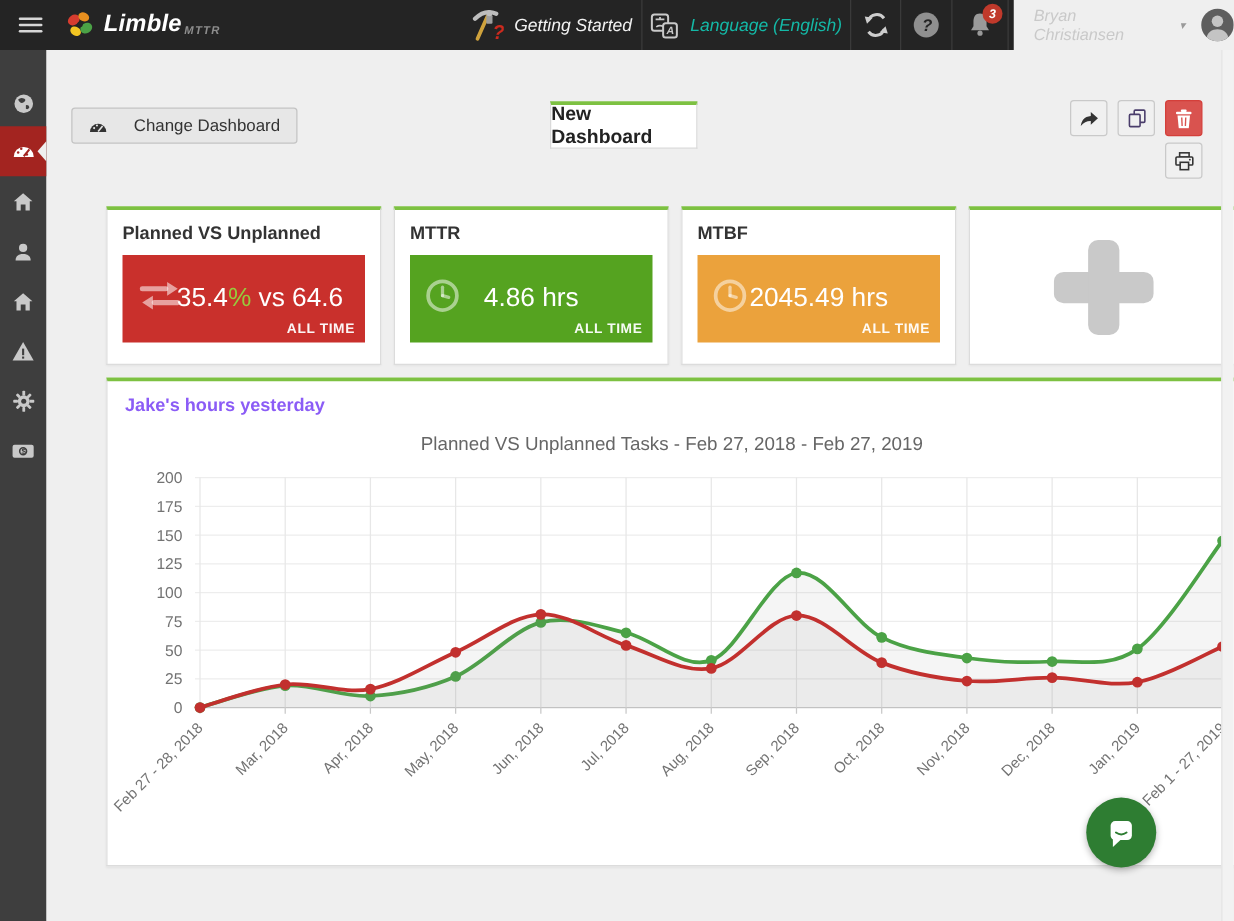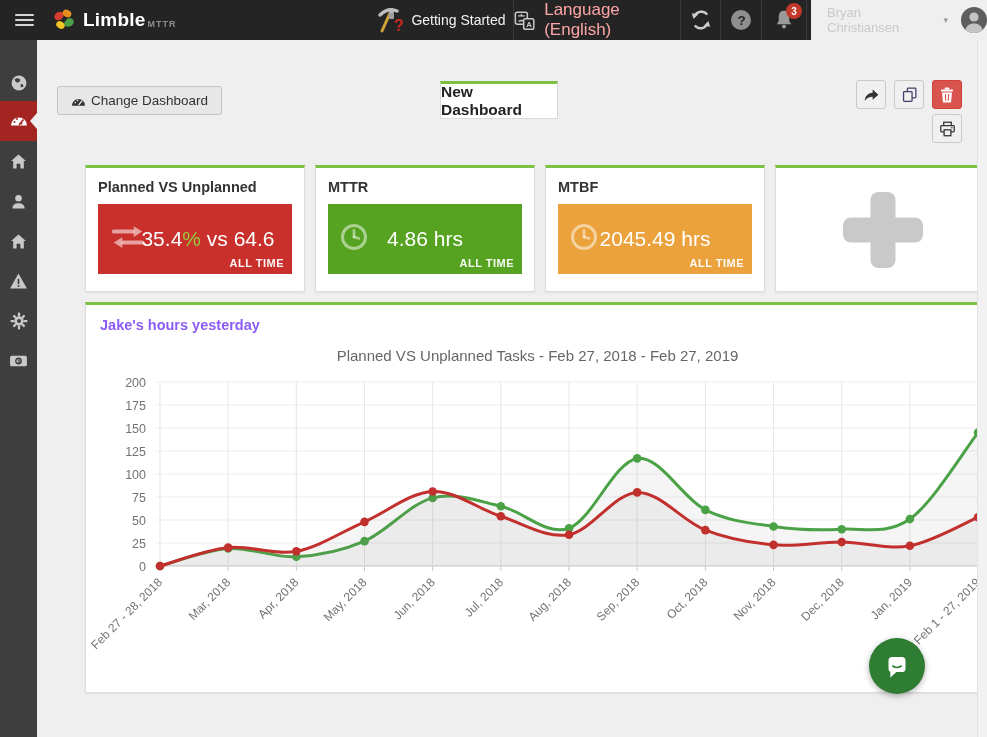--- a/index.html
+++ b/index.html
@@ -1,30 +1,30 @@
 <!DOCTYPE html>
 <html><head>
 <meta charset="utf-8">
 <style>
   * { box-sizing: border-box; margin: 0; padding: 0; }
   html,body { width: 987px; height: 737px; overflow: hidden; }
   body { font-family: "Liberation Sans", sans-serif; background: #efefef; position: relative; }
 
   
-  .topbar { position: absolute; left:0; top:0; width:811px; height:40px; background:#242424; z-index:30; }
+  .topbar { position: absolute; left:0; top:0; width:811px; height:40px; background:#242424; z-index:30;font-style:italic; }
   .tb-cell { position:absolute; top:0; height:40px; display:flex; align-items:center; justify-content:center; cursor:pointer; }
   .menu-btn { left:6px; width:36px; }
   .hamburger span { display:block; width:19px; height:2px; background:#d6d6d6; margin:3px 0; border-radius:1px; }
   .brand { position:absolute; left:52px; top:0; height:40px; display:flex; align-items:center; cursor:pointer; }
   .brand-name { color:#fff; font-size:19px; font-weight:bold; margin-left:7px; letter-spacing:.2px; }
   .brand-suffix { color:#8d8d8d; font-size:9px; font-weight:bold; letter-spacing:1px; margin:8px 0 0 2px; }
   .getting-started { left:370px; width:143px; gap:8px; }
   .gs-label { color:#f2f2f2; font-size:14px; }
   .lang { left:513px; width:168px; gap:9px; border-left:1px solid #3a3a3a; border-right:1px solid #3a3a3a; }
-  .lang-label { color:#fca5a5; font-size:17px; }
+  .lang-label { color:#14b8a6; font-size:14px; }
   .icon-cell { border-right:1px solid #3a3a3a; }
   .refresh-cell { left:681px; width:40px; }
   .help-cell { left:721px; width:41px; }
   .bell-cell { left:762px; width:45px; }
   .badge { position:absolute; top:3px; right:4px; min-width:16px; height:16px; border-radius:8px; background:#c0392b; color:#fff; font-size:10px; font-weight:bold; display:flex; align-items:center; justify-content:center; padding:0 3px; }
   .user-cell { left:807px; width:180px; justify-content:flex-start; padding-left:20px; gap:7px; }
   .user-name { color:#c9c9c9; font-size:13px; }
   .caret { color:#9a9a9a; font-size:9px; }
   .avatar { width:26px; height:26px; border-radius:50%; background:#5e5e5e; overflow:hidden; display:flex; align-items:flex-end; justify-content:center; margin-left:6px; }
 
@@ -32,21 +32,21 @@
   .sidebar { position:absolute; left:0; top:40px; width:37px; height:697px; background:#3e3e3e; z-index:20; }
   .side-item { position:absolute; left:0; width:37px; height:40px; display:flex; align-items:center; justify-content:center; cursor:pointer; }
   .side-item.active { background:#a32420; }
   .side-item.active::after { content:""; position:absolute; right:0; top:50%; transform:translateY(-50%); border-top:8px solid transparent; border-bottom:8px solid transparent; border-right:7px solid #efefef; }
 
   
   .content { position:absolute; left:37px; top:40px; width:950px; height:697px; background:#efefef; }
   .scroll-track { position:absolute; right:0; top:0; width:10px; height:697px; background:#f2f2f2; border-left:1px solid #e3e3e3; }
 
   .btn { position:absolute; display:flex; align-items:center; justify-content:center; background:#e9e9e9; border:1px solid #c3c3c3; border-radius:3px; cursor:pointer; }
-  .change-btn { left:20px; top:46px; height:29px; padding:0 13px; gap:5px; font-size:13.5px; color:#333; background:#e7e7e7; }
+  .change-btn { left:20px; top:46px; height:29px; padding:0 13px; gap:21px; font-size:13.5px; color:#333; background:#e7e7e7; }
   .new-tab { position:absolute; left:403px; top:41px; width:118px; height:38px; background:#fff; border:1px solid #d9d9d9; border-top:3px solid #7dc142; display:flex; align-items:center; justify-content:center; font-size:15.5px; font-weight:bold; color:#222; cursor:pointer; }
   .sq-btn { width:30px; height:29px; background:#f0f0f0; border-color:#c9c9c9; }
   .share-btn { left:819px; top:40px; }
   .copy-btn { left:857px; top:40px; }
   .delete-btn { left:895px; top:40px; background:#d9534f; border-color:#d43f3a; }
   .print-btn { left:895px; top:74px; }
 
   .card { position:absolute; background:#fff; border:1px solid #dcdcdc; border-top:3px solid #7dc142; box-shadow:0 1px 2px rgba(0,0,0,.06);margin-left:28px; }
   .kpi-card { top:125px; width:220px; height:127px; }
   .kpi-title { margin:11px 12px 9px 12px; font-size:14.5px; font-weight:bold; color:#333; }

